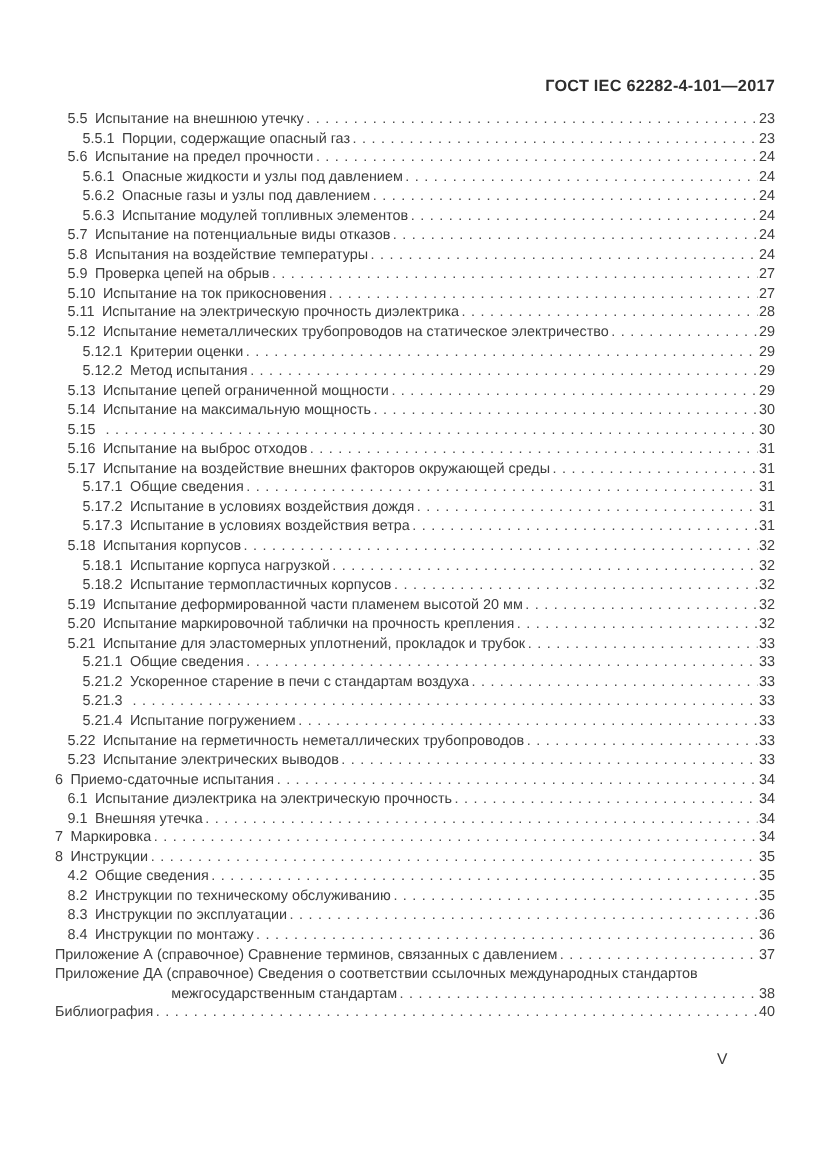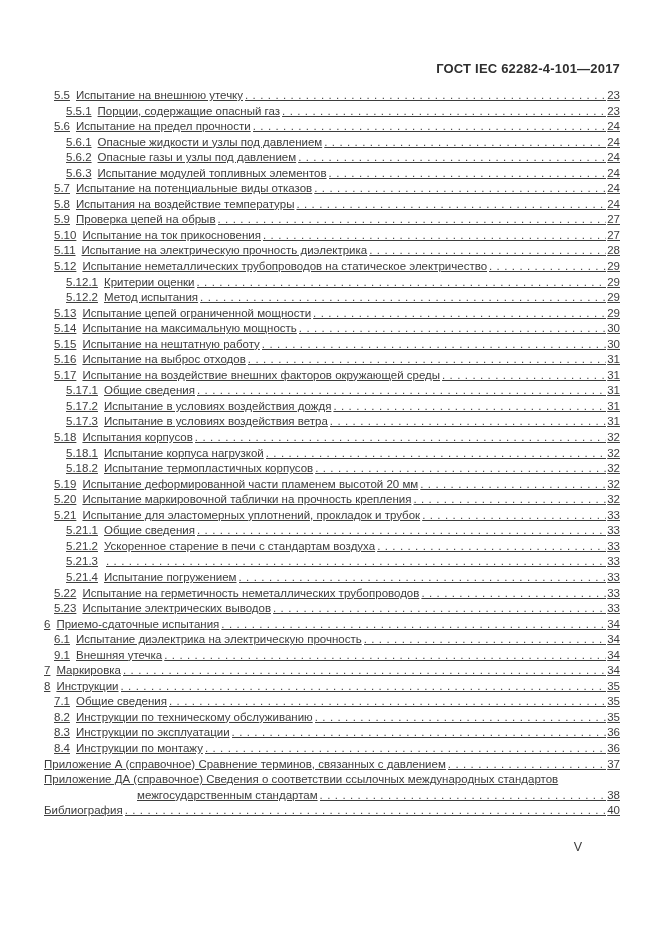--- a/index.html
+++ b/index.html
@@ -29,21 +29,20 @@
     left: 44px;
     right: 41px;
   }
   .toc-row {
     display: flex;
     align-items: baseline;
     height: 15.55px;
     line-height: 15.55px;
     font-size: 11.5px;
     white-space: nowrap;
-    text-decoration: underline;
   }
   .lvl0 { margin-left: 0; }
   .lvl1 { margin-left: 10px; }
   .lvl2 { margin-left: 22px; }
   .lvl3 { margin-left: 93px; align-items: flex-end; }
   .toc-num { margin-right: 6px; }
   .toc-num:empty { display: none; }
   .toc-title { }
   .toc-leader {
     flex: 1;
@@ -166,21 +165,20 @@
     <span class="toc-page">29</span>
   </div>
       <div class="toc-row lvl1">
     <span class="toc-num">5.14</span>
     <span class="toc-title">Испытание на максимальную мощность</span>
     <span class="toc-leader"></span>
     <span class="toc-page">30</span>
   </div>
       <div class="toc-row lvl1">
     <span class="toc-num">5.15</span>
-    <span class="toc-title">Испытание на нештатную работу</span>
     <span class="toc-leader"></span>
     <span class="toc-page">30</span>
   </div>
       <div class="toc-row lvl1">
     <span class="toc-num">5.16</span>
     <span class="toc-title">Испытание на выброс отходов</span>
     <span class="toc-leader"></span>
     <span class="toc-page">31</span>
   </div>
       <div class="toc-row lvl1">
@@ -302,21 +300,21 @@
     <span class="toc-leader"></span>
     <span class="toc-page">34</span>
   </div>
       <div class="toc-row lvl0">
     <span class="toc-num">8</span>
     <span class="toc-title">Инструкции</span>
     <span class="toc-leader"></span>
     <span class="toc-page">35</span>
   </div>
       <div class="toc-row lvl1">
-    <span class="toc-num">7.1</span>
+    <span class="toc-num">4.2</span>
     <span class="toc-title">Общие сведения</span>
     <span class="toc-leader"></span>
     <span class="toc-page">35</span>
   </div>
       <div class="toc-row lvl1">
     <span class="toc-num">8.2</span>
     <span class="toc-title">Инструкции по техническому обслуживанию</span>
     <span class="toc-leader"></span>
     <span class="toc-page">35</span>
   </div>

